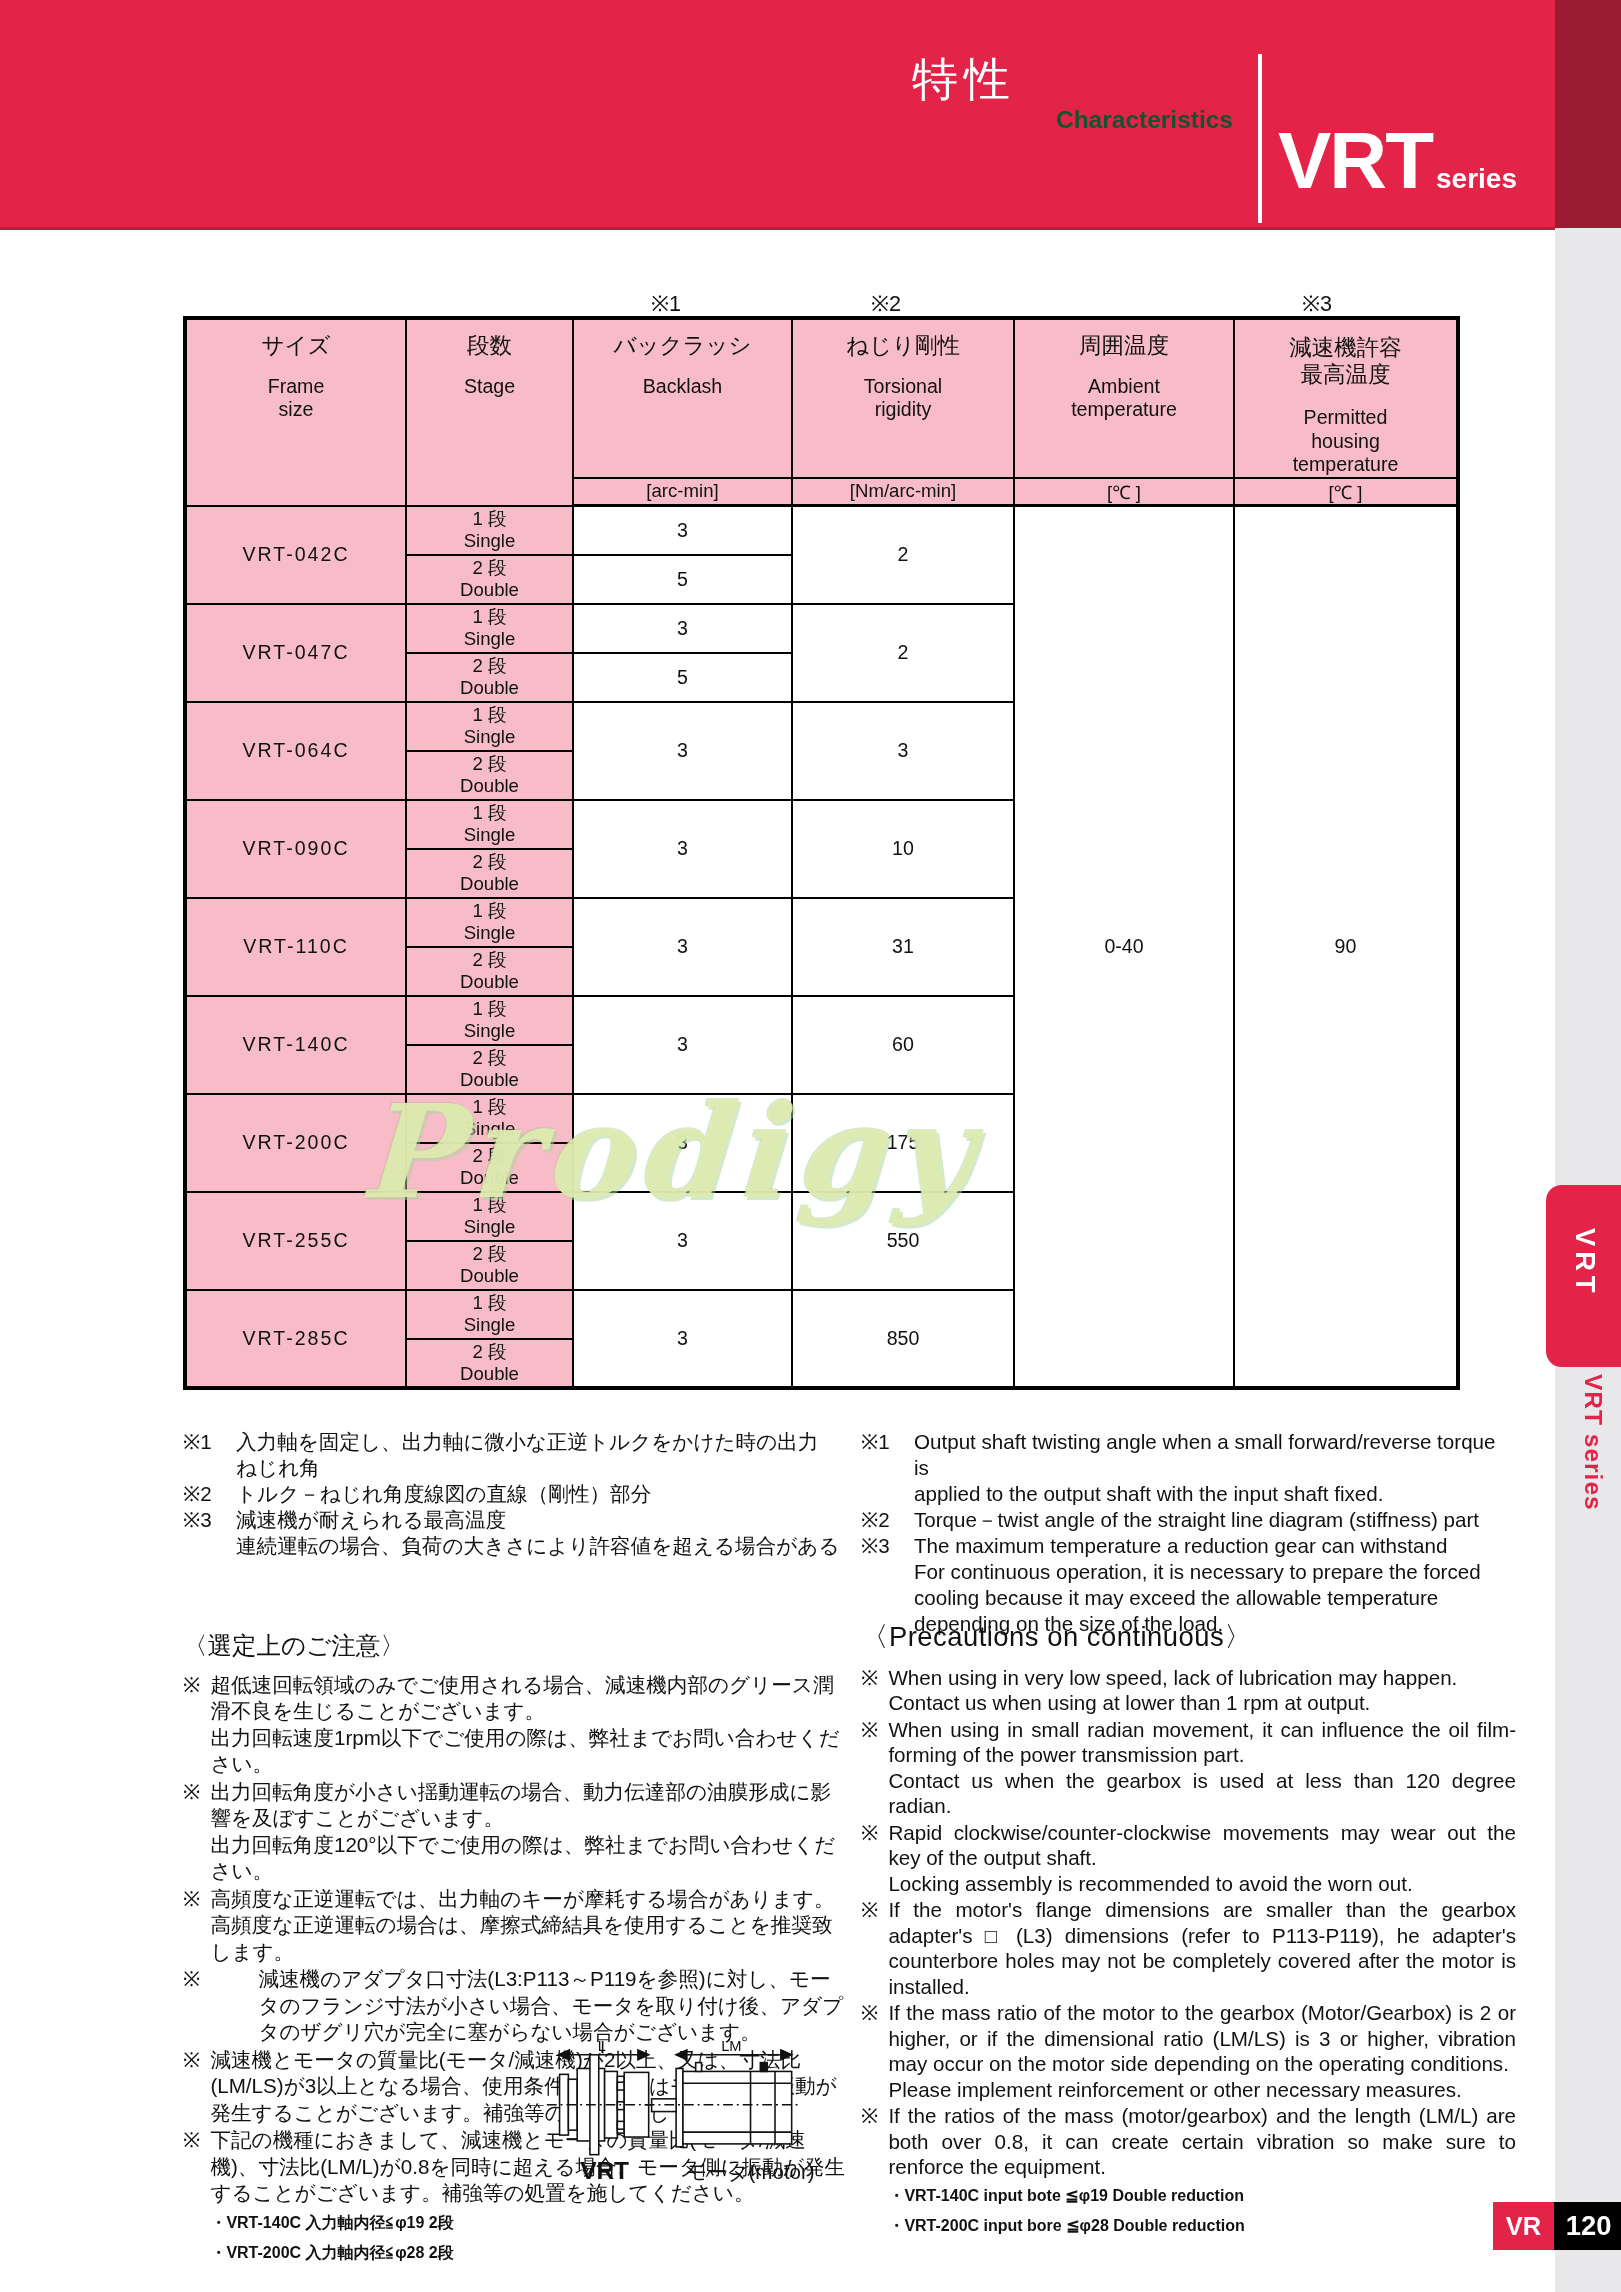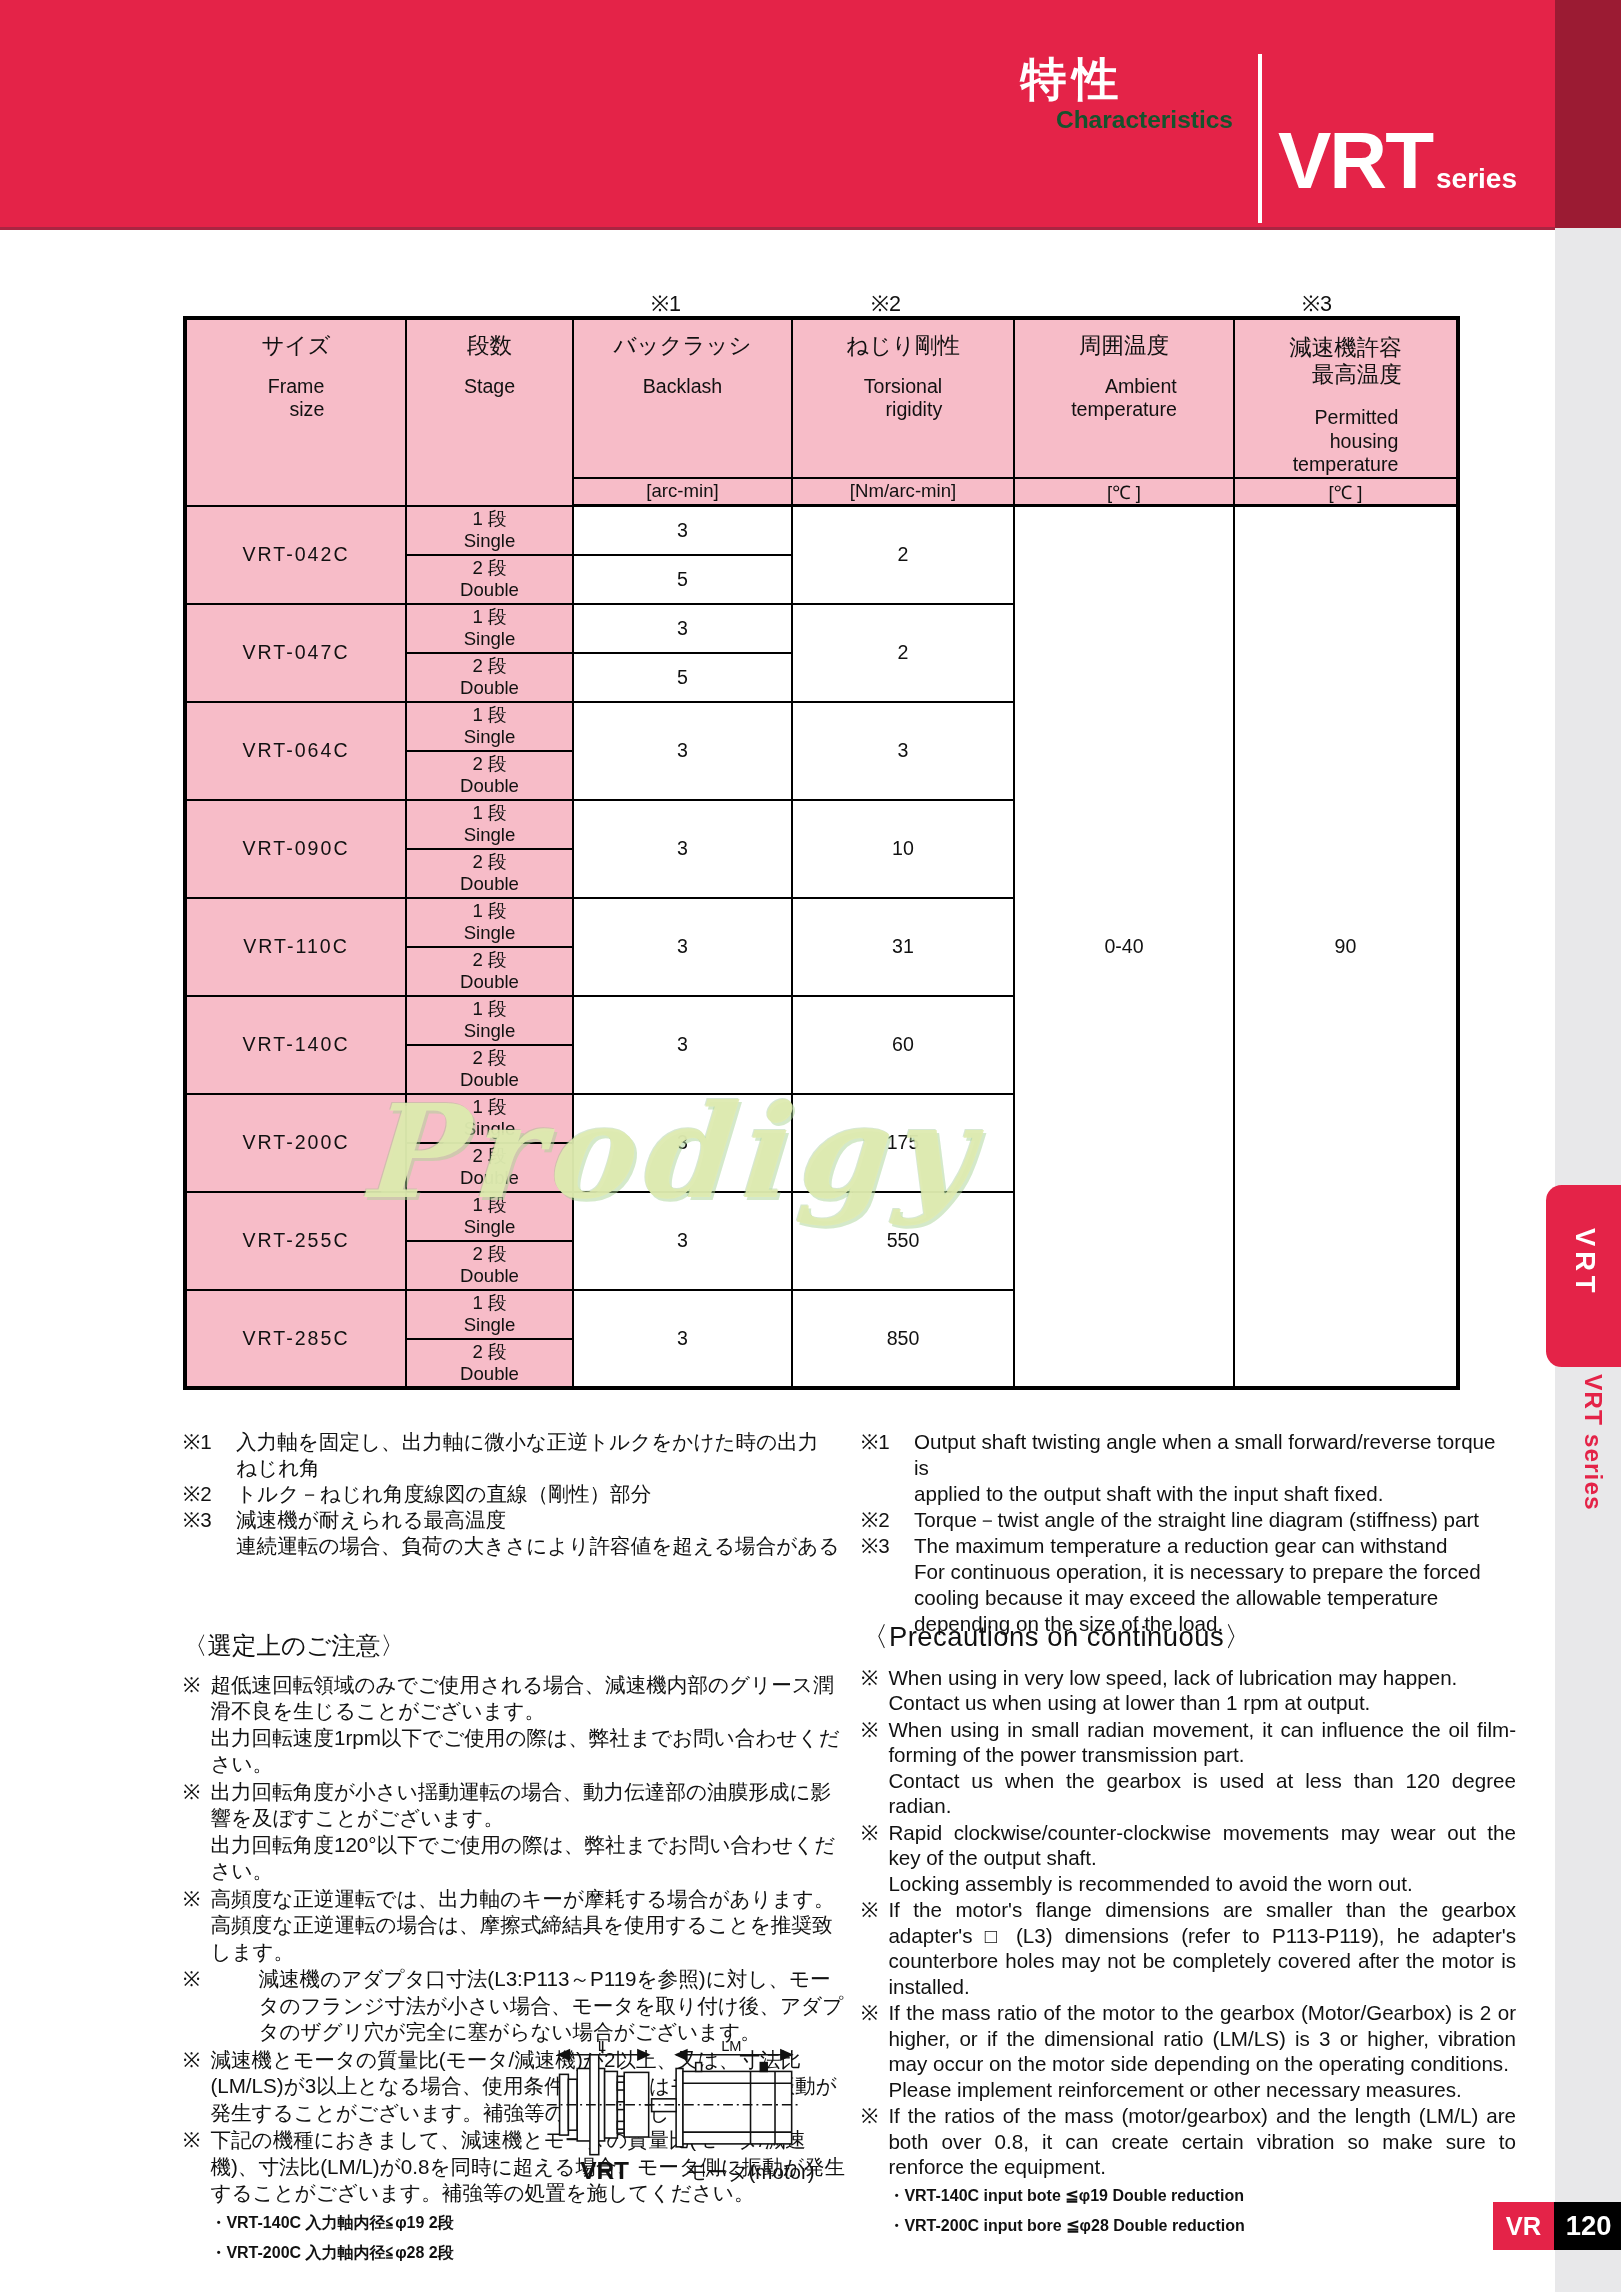--- a/index.html
+++ b/index.html
@@ -4,22 +4,22 @@
 <style>
   html,body{margin:0;padding:0;background:#888;}
   .page{position:relative;width:1621px;height:2293px;background:#fff;overflow:hidden;
         font-family:"Liberation Sans", sans-serif;color:#111;}
 
   
   .band{position:absolute;left:0;top:0;width:1621px;height:230px;background:#E42348;
         border-bottom:3.9px solid rgba(100,40,60,.45);box-sizing:border-box;}
   .dark-corner{position:absolute;left:1555px;top:0;width:66px;height:228px;background:#9B1B33;}
   .edge-strip{position:absolute;left:1555px;top:228px;width:66px;height:2064px;background:#E8E8EA;}
-  .title-jp{position:absolute;left:912px;top:49px;width:321px;text-align:center;
-            font-size:46px;font-weight:bold;color:#fff;letter-spacing:5.9px;}
+  .title-jp{position:absolute;left:912px;top:49px;width:321px;text-align:left;
+            font-size:46px;font-weight:normal;color:#fff;letter-spacing:5.9px;}
   .title-en{position:absolute;left:912px;top:106px;width:321px;text-align:right;
             font-size:24.5px;font-weight:bold;color:#14532d;}
   .head-divider{position:absolute;left:1258px;top:54px;width:3.9px;height:169px;background:#fff;}
   .coax-box{position:absolute;left:1274px;top:56px;width:347px;height:44px;
             border-radius:23.5px 0 0 23.5px;background:linear-gradient(180deg,#ffffff 0%,#e9e9ea 55%,#c6c6c9 100%);
             display:flex;align-items:center;box-shadow:0 1px 2px rgba(0,0,0,.25);}
   .coax-jp{font-size:27.4px;font-weight:bold;color:#3a3a3a;margin-left:17.6px;letter-spacing:2px;}
   .coax-en{font-size:17.6px;font-weight:bold;color:#474747;margin-left:13.7px;letter-spacing:0.5px;}
   .series-line{position:absolute;left:1278px;top:118px;color:#fff;white-space:nowrap;}
   .series-big{font-size:80px;font-weight:bold;line-height:86px;letter-spacing:-2px;}
@@ -28,21 +28,21 @@
   
   .refmark{position:absolute;top:288px;font-size:21.6px;color:#111;}
   .ref1{left:651px;} .ref2{left:871px;} .ref3{left:1302px;}
 
   
   table.chars{position:absolute;left:183px;top:316px;width:1272px;border-collapse:collapse;
               table-layout:fixed;z-index:1;}
   table.chars th, table.chars td{border:2px solid #000;padding:0;text-align:center;vertical-align:middle;}
   table.chars{border:4.9px solid #000;}
   .pink{background:#F7BCC8;}
-  tr.hmain th{height:123px;vertical-align:top;text-align:right;}
+  tr.hmain th{height:123px;vertical-align:top;}
   tr.hunits th{height:25.5px;font-size:18.6px;font-weight:normal;border-bottom:3.9px solid #000;}
   .th-wrap{display:flex;flex-direction:column;align-items:center;padding-top:12.7px;gap:15.7px;}
   .th-wrap.tight{padding-top:15px;gap:18px;}
   .th-jp{font-size:22.5px;font-weight:normal;white-space:pre-line;line-height:26.5px;}
   .th-en{font-size:19.6px;font-weight:normal;white-space:pre-line;line-height:23.5px;}
   tr.data{height:49px;}
   tr.block-start td{border-top:2.9px solid #000;}
   td.size-cell{font-size:19.6px;letter-spacing:2px;}
   td.stage-cell{font-size:18.6px;line-height:21.6px;padding:2px 0;}
   td.num-cell{font-size:19.6px;background:#fff;}

